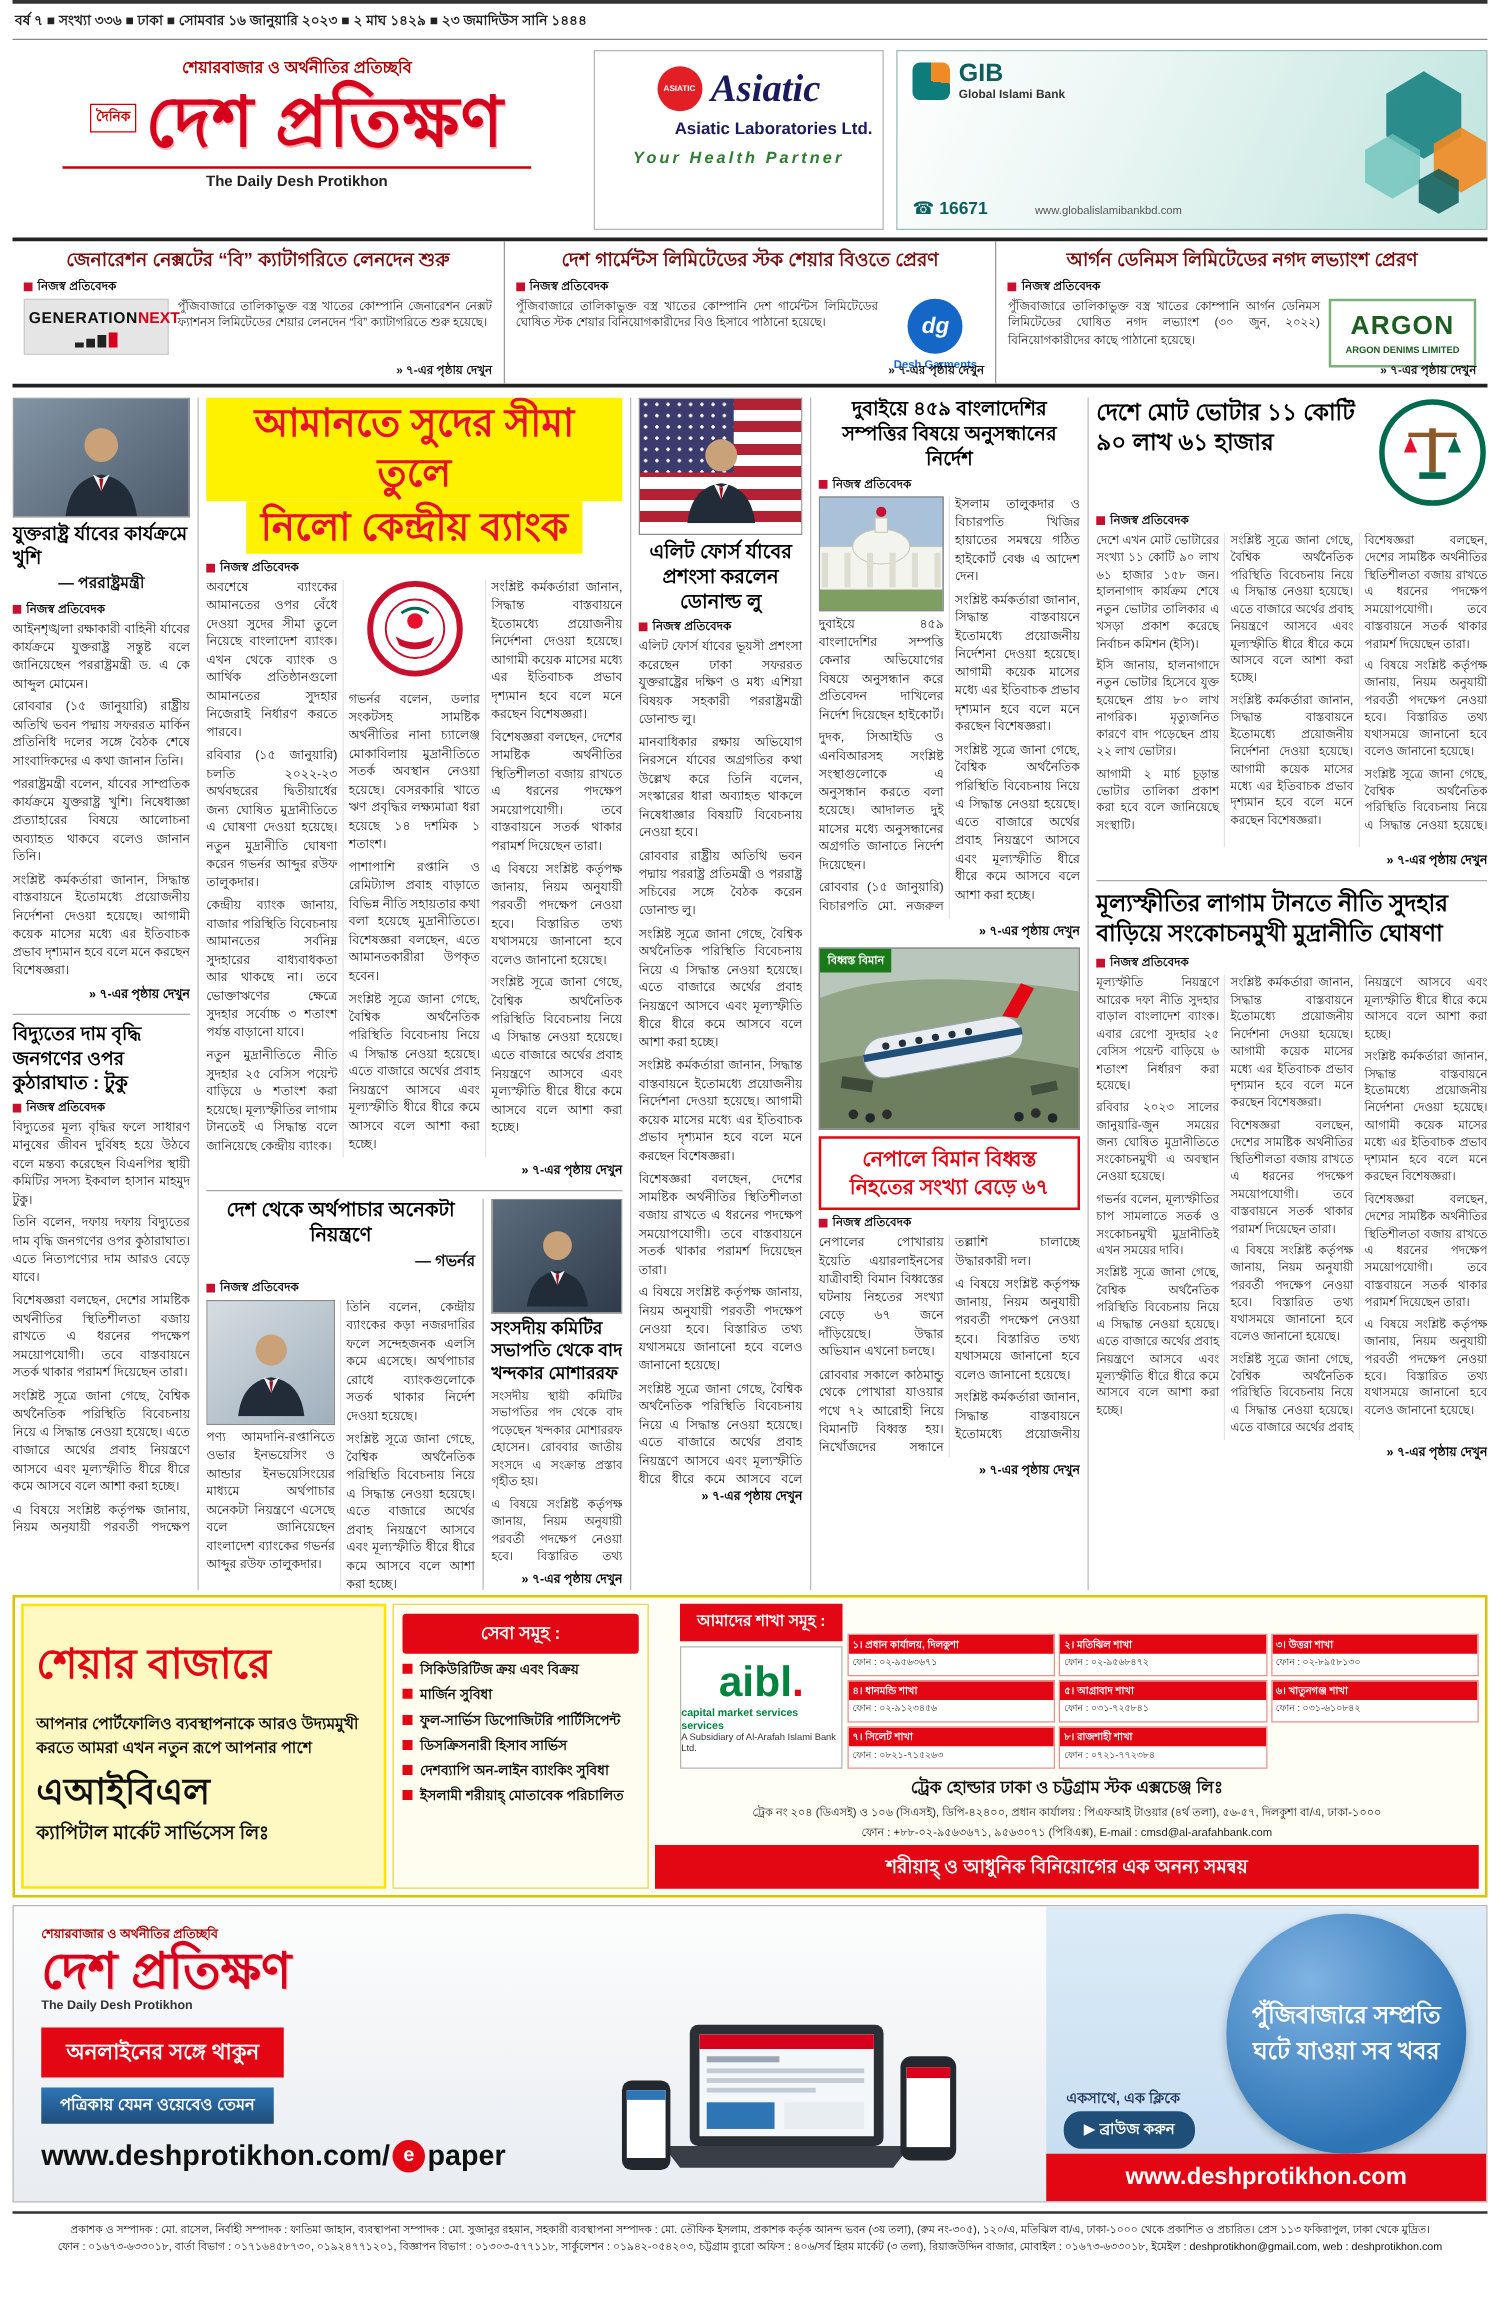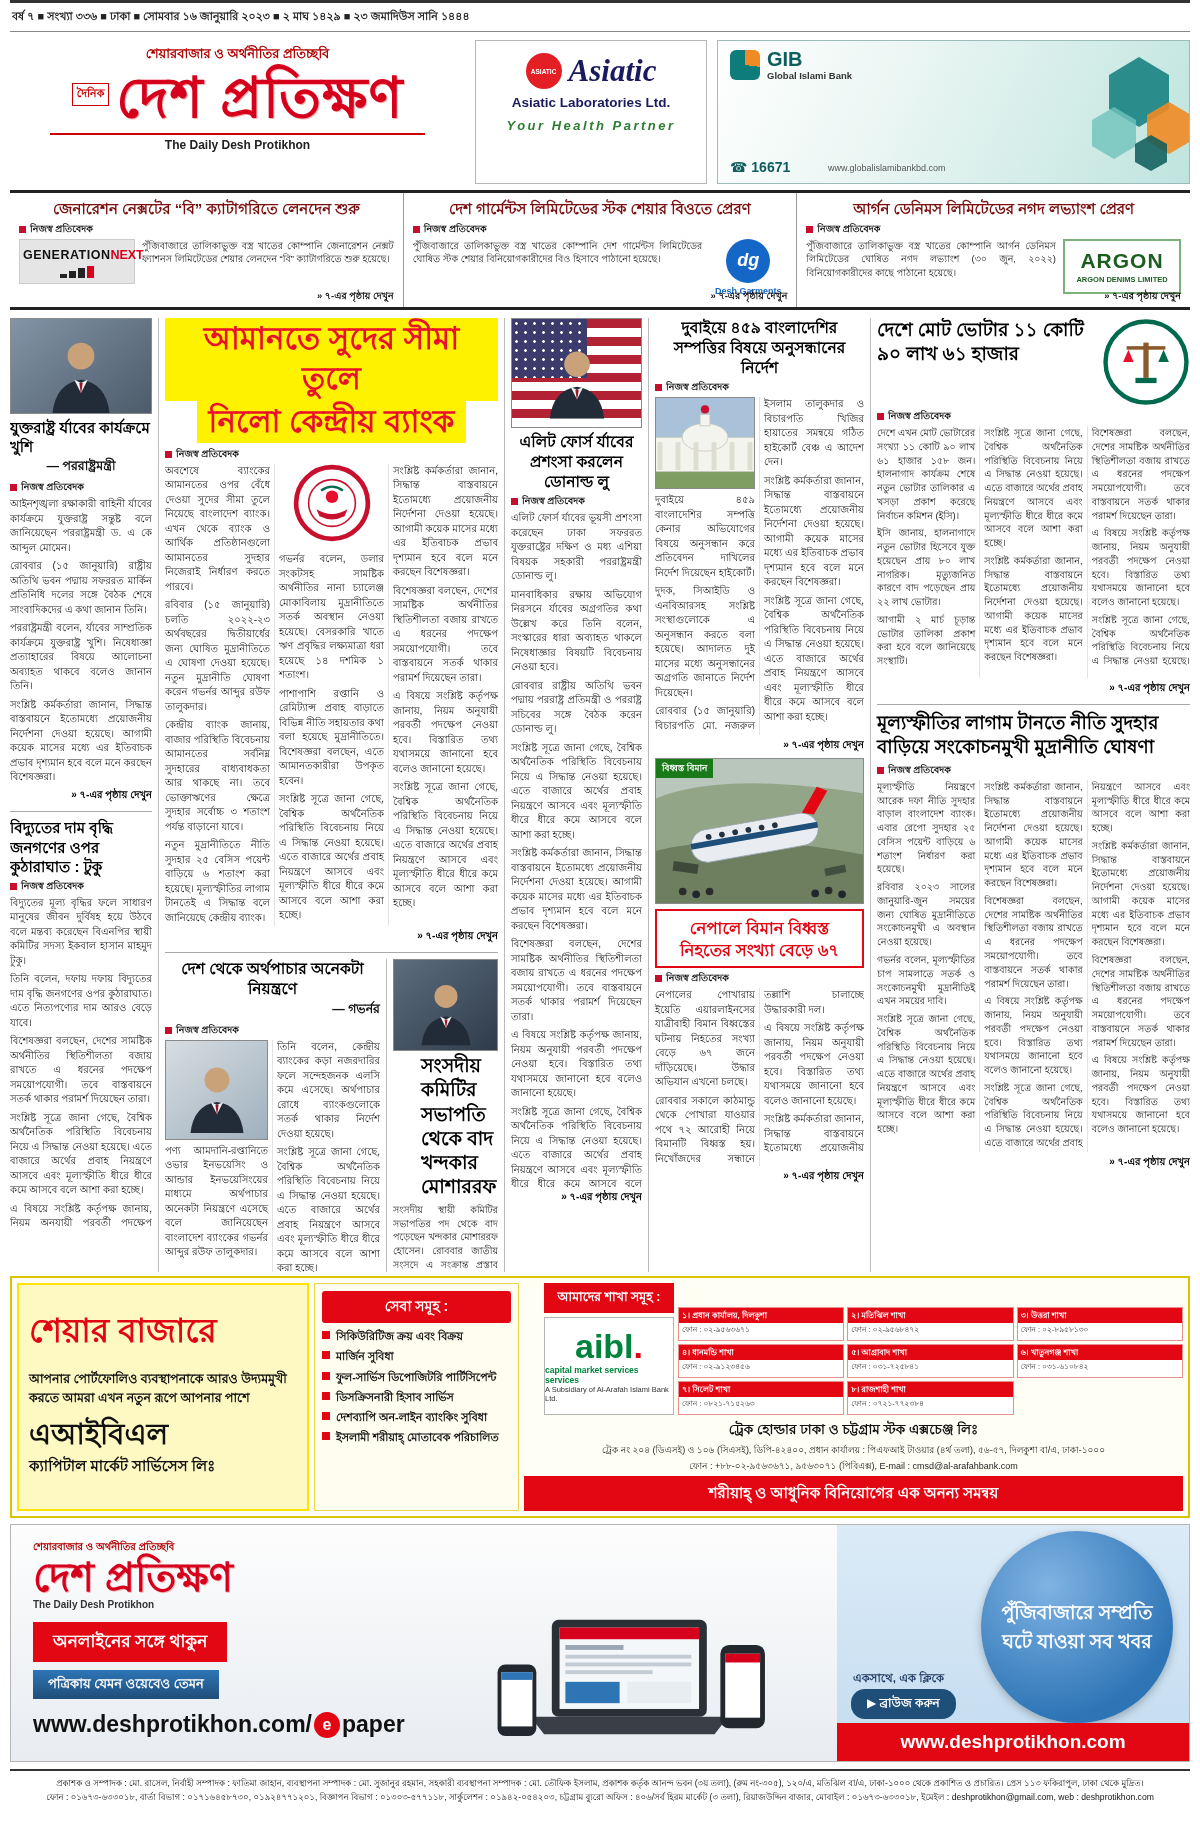--- a/index.html
+++ b/index.html
@@ -22,21 +22,21 @@
   .masthead .tagline { color:#b00000; font-size:13px; font-weight:bold; }
   .title-row { display:flex; justify-content:center; align-items:flex-start; gap:7px; margin-top:2px; }
   .daily-chip { font-size:11px; color:#c00; border:1px solid #c00; padding:1px 4px; margin-top:16px; font-weight:bold; }
   .masthead .title { color:#d6001c; font-size:56px; font-weight:bold; line-height:1.1; letter-spacing:1px; text-shadow:1px 1px 0 #f4b3b3; }
   .masthead .sub { font-size:12px; font-weight:bold; color:#222; border-top:2px solid #c00; margin:4px 40px 0; padding-top:3px; }
 
   .ad-asiatic { width:232px; border:1px solid #b5b5b5; padding:12px 8px; text-align:center; background:#fff; }
   .asiatic-row { display:flex; align-items:center; justify-content:center; gap:7px; }
   .asiatic-circle { width:36px; height:36px; border-radius:50%; background:#e31e24; color:#fff; font-size:6.5px; font-weight:bold; display:flex; align-items:center; justify-content:center; flex:none; }
   .asiatic-name { font-size:31px; font-weight:bold; color:#1a1a5e; font-family:"Liberation Serif","DejaVu Serif",serif; font-style:italic; }
-  .asiatic-lab { font-size:13.5px; font-weight:bold; color:#1a1a5e; margin-top:6px; }
+  .asiatic-lab { font-size:13.5px; font-weight:bold; color:#1a1a5e; margin-top:6px;text-align:right; }
   .asiatic-health { margin-top:8px; font-size:13px; font-style:italic; color:#2e7d32; letter-spacing:2.5px; font-weight:bold; }
 
   .ad-gib { flex:1; border:1px solid #9bbcb8; position:relative; overflow:hidden; padding:8px 12px;
     background:linear-gradient(115deg,#ffffff 0%,#eaf6f3 38%,#bfe4de 100%); }
   .gib-row { display:flex; align-items:center; gap:7px; }
   .gib-mark { width:30px; height:30px; border-radius:6px; background:conic-gradient(#f08a24 0 27%,#0e7c7b 27% 100%); flex:none; }
   .gib-name { font-weight:bold; color:#0e5e5d; font-size:20px; line-height:1; }
   .gib-sub { font-size:9.5px; color:#333; font-weight:bold; }
   .gib-deco { position:absolute; right:0; top:0; height:100%; }
   .gib-hotline { position:absolute; left:12px; bottom:8px; font-size:14px; font-weight:bold; color:#0e5e5d; }
@@ -68,21 +68,21 @@
 
   
   .main-grid { display:flex; padding:8px 0 0; height:962px; overflow:hidden; }
   .mcol { overflow:hidden; }
   .mcol + .mcol { border-left:1px solid #bbb; padding-left:6px; margin-left:6px; }
   .c1 { width:142px; } .c2 { width:340px; } .c3 { width:138px; } .c4 { width:216px; } .c5 { flex:1; }
 
   .art-h { font-weight:bold; line-height:1.28; color:#000; }
   .h-md { font-size:15px; } .h-md2 { font-size:15.5px; }
   .h-lg { font-size:18.5px; line-height:1.32; }
-  .h-sm { font-size:19px;margin-left:28px; }
+  .h-sm { font-size:14px; }
   .attr { font-size:12.5px; font-weight:bold; text-align:center; margin-top:1px; }
   .attr.right { text-align:right; }
 
   .body-txt { font-size:10px; line-height:1.45; text-align:justify; overflow:hidden; color:#1a1a1a; }
   .body-txt p { margin:0 0 4px; }
   .cols2 { column-count:2; column-gap:9px; column-rule:1px solid #e3e3e3; }
   .cols3 { column-count:3; column-gap:9px; column-rule:1px solid #e3e3e3; }
   .fs9 { font-size:9.5px; }
 
   .jump { font-size:10px; font-weight:bold; text-align:right; margin-top:2px; color:#000; }

